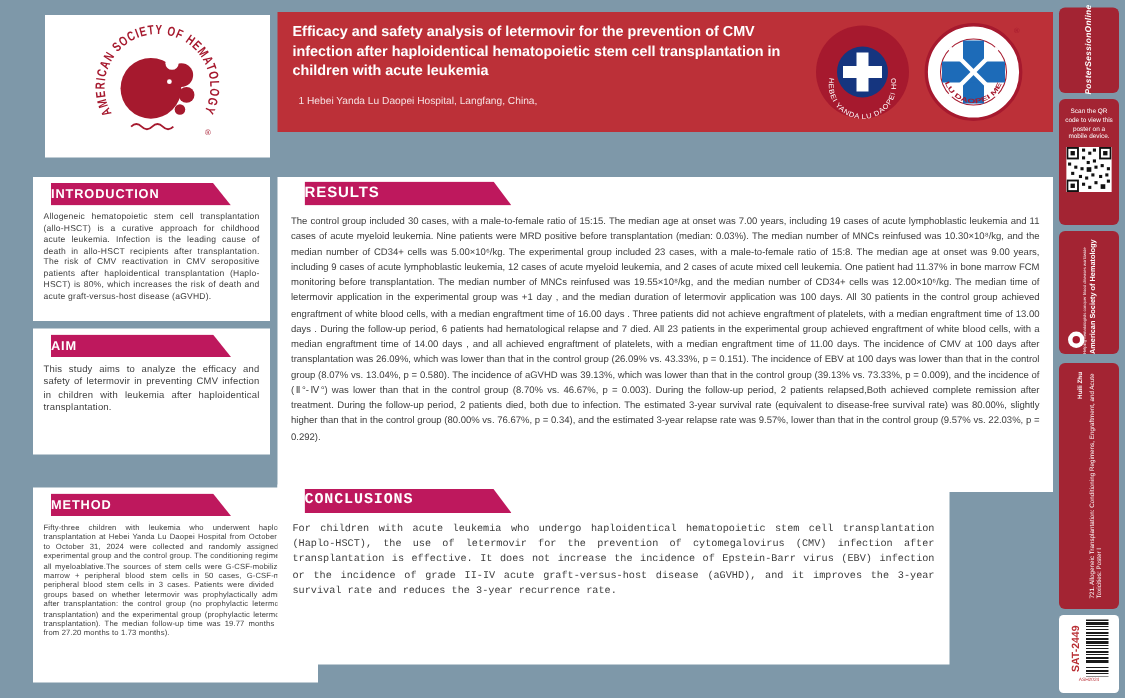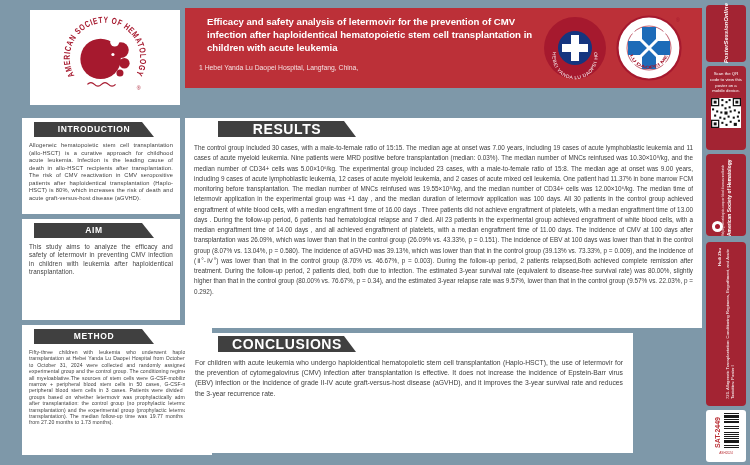--- a/index.html
+++ b/index.html
@@ -5,36 +5,36 @@
   html,body{margin:0;padding:0;}
   body{
     width:750px;height:465px;position:relative;overflow:hidden;
     background:#7E98A9;
     font-family:"Liberation Sans",sans-serif;
     -webkit-font-smoothing:antialiased;
   }
   .abs{position:absolute;}
   .card{position:absolute;background:#ffffff;overflow:hidden;}
   .sec-head{
-    background:#404040;color:#fff;font-weight:bold;text-align:center;
+    background:#be185d;color:#fff;font-weight:bold;text-align:left;
     clip-path:polygon(0 0,calc(100% - 12px) 0,100% 100%,0 100%);
     letter-spacing:.6px;
   }
   .sec-head.small{height:15px;line-height:15px;font-size:8.5px;width:120px;margin:4px 0 0 12px;}
-  .sec-head.big{height:16px;line-height:16px;font-size:14px;width:138px;margin:3px 0 0 33px;}
+  .sec-head.big{height:16px;line-height:16px;font-size:10px;width:138px;margin:3px 0 0 18px;}
   .body-txt{color:#3d3d3d;text-align:justify;}
   .left-body{margin:5px 7px 0 7px;font-size:5.7px;line-height:1.32;letter-spacing:.15px;}
   .method-body{margin:5px 7px 0 7px;font-size:5.1px;line-height:1.26;letter-spacing:.1px;}
   .results-body{margin:6px 9px 0 9px;font-size:6.35px;line-height:1.62;}
   .concl-body{margin:6px 10px 0 10px;font-size:6.8px;line-height:1.5;}
   .contact-body{margin:7px 0 0 11px;font-size:7.2px;color:#3d3d3d;}
 
   
   #title-banner{left:185px;top:8px;width:517px;height:80px;background:#BC3038;}
-  #poster-title{position:absolute;left:22px;top:8px;width:345px;color:#fff;font-weight:bold;font-size:9.6px;line-height:1.35;}
+  #poster-title{position:absolute;left:10px;top:8px;width:345px;color:#fff;font-weight:bold;font-size:9.6px;line-height:1.35;}
   #poster-authors{position:absolute;left:14px;top:44px;width:345px;color:#fff;font-weight:bold;font-size:8px;}
   #poster-affil{position:absolute;left:14px;top:56px;width:345px;color:rgba(255,255,255,.85);font-size:6.8px;}
 
   
   #ash-box{left:30px;top:10px;width:150px;height:95px;background:#fff;display:flex;align-items:center;justify-content:center;}
 
   
   .side-block{position:absolute;left:706px;width:40px;background:#A32433;border-radius:4px;color:#fff;}
   .vtext{writing-mode:vertical-rl;transform:rotate(180deg);display:inline-block;}
   #side-brand{top:5px;height:57px;display:flex;align-items:center;justify-content:center;}
@@ -53,24 +53,24 @@
   #side-session .sess{font-size:4.2px;align-self:center;max-height:150px;}
   #side-session .pres{font-size:4.2px;align-self:flex-start;font-weight:bold;}
   #side-id{top:410px;height:52px;background:#fff;border-radius:3px;}
   #side-id .row{display:flex;flex-direction:row;align-items:center;justify-content:center;gap:3px;height:44px;}
   #poster-id{font-size:7px;font-weight:bold;color:#B92E34;}
   #barcode{width:15px;height:38px;background:repeating-linear-gradient(180deg,#1a1a1a 0 1px,#fff 1px 2px,#1a1a1a 2px 3.5px,#fff 3.5px 4.2px,#1a1a1a 4.2px 4.8px,#fff 4.8px 6.3px);}
   #barcode-caption{display:block;text-align:center;font-size:3.2px;color:#B92E34;margin-top:-3px;}
 
   
   #card-intro{left:22px;top:118px;width:158px;height:96px;}
-  #card-aim{left:22px;top:219px;width:158px;height:101px;}
+  #card-aim{left:22px;top:219px;width:158px;height:84px;}
   #card-method{left:22px;top:325px;width:190px;height:130px;}
   #card-results{left:185px;top:118px;width:517px;height:210px;}
-  #card-concl{left:185px;top:333px;width:448px;height:120px;}
+  #card-concl{left:185px;top:323px;width:448px;height:120px;font-family:Liberation Mono, monospace;}
   #contact-head{margin-top:10px;width:180px;word-spacing:3px;}
 </style>
 </head>
 <body>
 
 <div id="ash-box" class="abs">
   <svg width="88" height="88" viewBox="0 0 100 100">
     <defs>
       <path id="ashArc" d="M 15.4 70 A 40 40 0 1 1 84.6 70" fill="none"></path>
     </defs>

